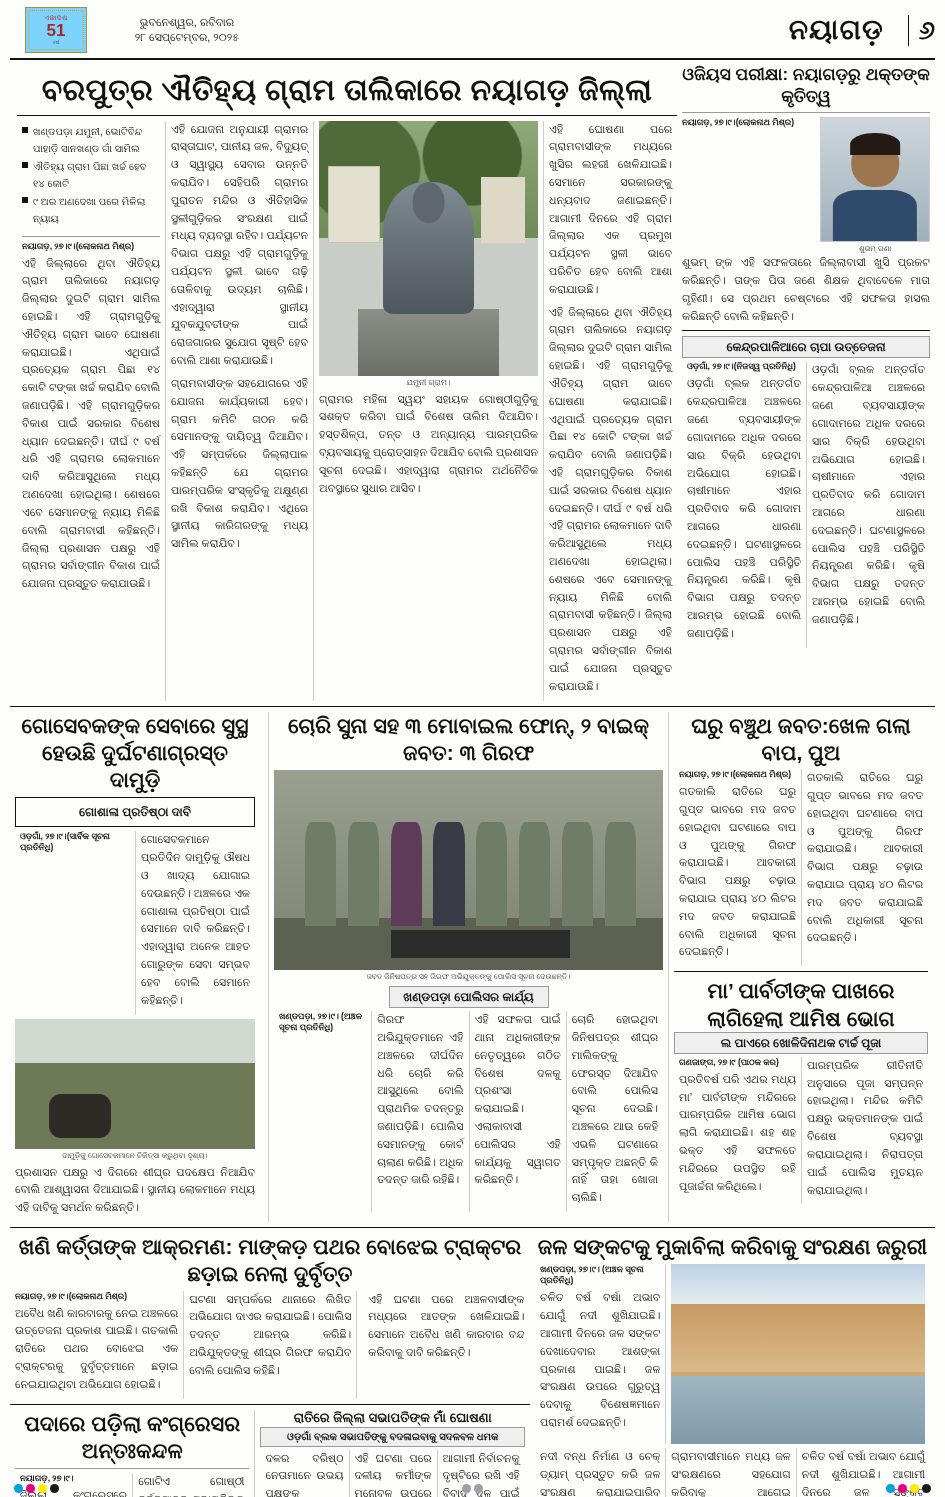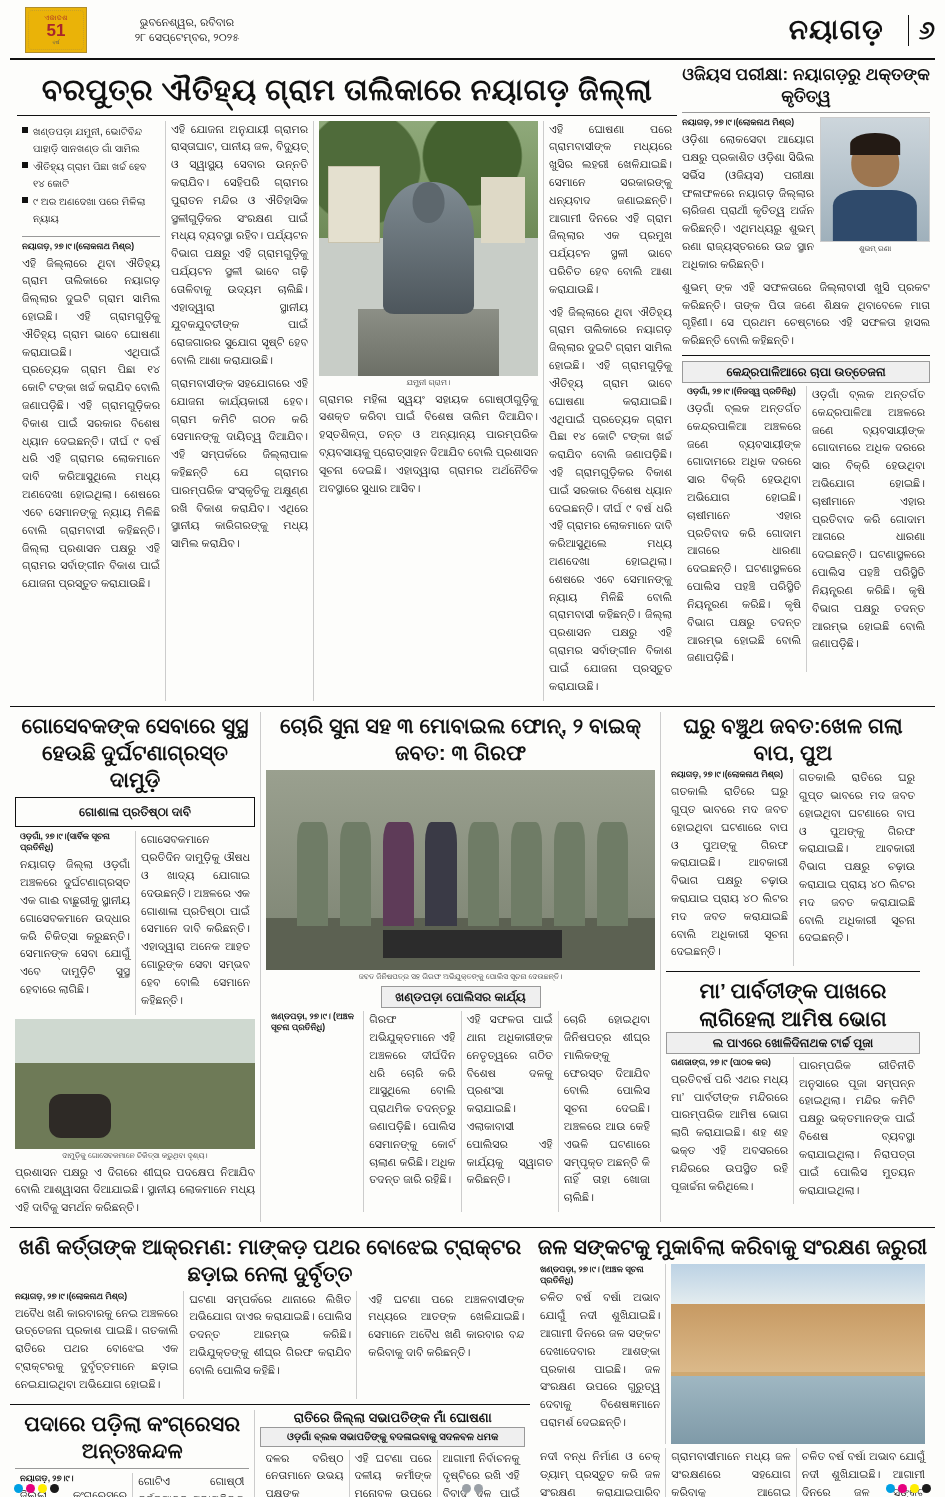--- a/index.html
+++ b/index.html
@@ -10,21 +10,21 @@
     font-family: "Liberation Sans", sans-serif;
     color: #111;
     overflow: hidden;
     position: relative;
   }
   .page { width:945px; height:1497px; position:relative; padding: 6px 10px 0 10px; }
 
   
   .masthead { display:flex; align-items:center; border-bottom:2px solid #111; padding-bottom:4px; height:54px; }
   .logo-wrap { width:92px; display:flex; justify-content:center; }
-  .logo { width:62px; height:46px; border:1px solid #b08d2a; background:#eab308; position:relative;
+  .logo { width:62px; height:46px; border:1px solid #b08d2a; background:#7dd3fc; position:relative;
           display:flex; flex-direction:column; align-items:center; justify-content:center; }
   .logo .top-band { font-size:7px; color:#a8262c; letter-spacing:.5px; }
   .logo .num { font-size:17px; font-weight:bold; color:#a8262c; line-height:1; }
   .logo .bottom-band { font-size:5px; color:#555; }
   .logo .wreath { position:absolute; inset:2px; border:1px dotted #c9a227; border-radius:4px; }
   .dateline { font-size:11px; line-height:1.35; text-align:center; width:170px; }
   .dateline div { white-space:nowrap; }
   .edition { margin-left:auto; display:flex; align-items:center; gap:24px; }
   .edition-name { font-size:28px; font-weight:bold; letter-spacing:1px; }
   .edition-page { font-size:26px; font-weight:bold; border-left:1px solid #111; padding-left:10px; }
@@ -192,23 +192,20 @@
         </div>
       </div>
     </div>
 
     <div class="col" style="width:265px;">
       <div class="headline-3">ଓଜିୟସ ପରୀକ୍ଷା: ନୟାଗଡ଼ରୁ ଥକ୍ତଙ୍କ କୃତିତ୍ୱ</div>
       <div class="thin"></div>
       <div style="display:flex; gap:6px;">
         <div style="flex:1;">
           <div class="byline">ନୟାଗଡ଼, ୨୭।୯।(ଲୋକନାଥ ମିଶ୍ର)</div>
-          <div class="body-text">
-            <p>ଓଡ଼ିଶା ଲୋକସେବା ଆୟୋଗ ପକ୍ଷରୁ ପ୍ରକାଶିତ ଓଡ଼ିଶା ସିଭିଲ ସର୍ଭିସ (ଓଜିୟସ) ପରୀକ୍ଷା ଫଳାଫଳରେ ନୟାଗଡ଼ ଜିଲ୍ଲାର ଚାରିଜଣ ପ୍ରାର୍ଥୀ କୃତିତ୍ୱ ଅର୍ଜନ କରିଛନ୍ତି। ଏଥିମଧ୍ୟରୁ ଶୁଭମ୍ ରଣା ରାଜ୍ୟସ୍ତରରେ ଉଚ୍ଚ ସ୍ଥାନ ଅଧିକାର କରିଛନ୍ତି।</p>
-          </div>
         </div>
         <div style="flex:0 0 110px;">
           <div class="portrait">
             <div class="bgp"></div>
             <div class="hd"></div>
             <div class="hair"></div>
             <div class="body"></div>
           </div>
           <div class="small-caption">ଶୁଭମ୍ ରଣା</div>
         </div>
@@ -238,42 +235,39 @@
   <div class="rule"></div>
 
   <div class="cols">
 
     <div class="col" style="width:250px; border-left:none;">
       <div class="headline-2">ଗୋସେବକଙ୍କ ସେବାରେ ସୁସ୍ଥ ହେଉଛି ଦୁର୍ଘଟଣାଗ୍ରସ୍ତ ଦାମୁଡ଼ି</div>
       <div class="boxhead">ଗୋଶାଳା ପ୍ରତିଷ୍ଠା ଦାବି</div>
       <div class="cols">
         <div class="col" style="width:50%; border-left:none;">
           <div class="byline">ଓଡ଼ଗାଁ, ୨୭।୯।(ସାର୍ବିକ ସୂଚନା ପ୍ରତିନିଧି)</div>
-          <div class="body-text">
-              <p>ନୟାଗଡ଼ ଜିଲ୍ଲା ଓଡ଼ଗାଁ ଅଞ୍ଚଳରେ ଦୁର୍ଘଟଣାଗ୍ରସ୍ତ ଏକ ଗାଈ ବାଛୁରୀକୁ ସ୍ଥାନୀୟ ଗୋସେବକମାନେ ଉଦ୍ଧାର କରି ଚିକିତ୍ସା କରୁଛନ୍ତି। ସେମାନଙ୍କ ସେବା ଯୋଗୁଁ ଏବେ ଦାମୁଡ଼ିଟି ସୁସ୍ଥ ହେବାରେ ଲାଗିଛି।</p>
-            </div>
         </div>
         <div class="col" style="width:50%;">
           <div class="body-text">
               <p>ଗୋସେବକମାନେ ପ୍ରତିଦିନ ଦାମୁଡ଼ିକୁ ଔଷଧ ଓ ଖାଦ୍ୟ ଯୋଗାଇ ଦେଉଛନ୍ତି। ଅଞ୍ଚଳରେ ଏକ ଗୋଶାଳା ପ୍ରତିଷ୍ଠା ପାଇଁ ସେମାନେ ଦାବି କରିଛନ୍ତି। ଏହାଦ୍ୱାରା ଅନେକ ଆହତ ଗୋରୁଙ୍କ ସେବା ସମ୍ଭବ ହେବ ବୋଲି ସେମାନେ କହିଛନ୍ତି।</p>
             </div>
         </div>
       </div>
       <div class="cow-photo photo" style="margin-top:4px;">
         <div class="sky2"></div>
         <div class="g"></div>
         <div class="cow"></div>
       </div>
       <div class="small-caption">ଦାମୁଡ଼ିକୁ ଗୋସେବକମାନେ ଚିକିତ୍ସା କରୁଥିବା ଦୃଶ୍ୟ।</div>
       <div class="body-text" style="margin-top:3px;">
           <p>ପ୍ରଶାସନ ପକ୍ଷରୁ ଏ ଦିଗରେ ଶୀଘ୍ର ପଦକ୍ଷେପ ନିଆଯିବ ବୋଲି ଆଶ୍ୱାସନା ଦିଆଯାଇଛି। ସ୍ଥାନୀୟ ଲୋକମାନେ ମଧ୍ୟ ଏହି ଦାବିକୁ ସମର୍ଥନ କରିଛନ୍ତି।</p>
         </div>
     </div>
 
-    <div class="col" style="width:400px;">
+    <div class="col" style="width:400px;margin-left:8px;">
       <div class="headline-2">ଚୋରି ସୁନା ସହ ୩ ମୋବାଇଲ ଫୋନ୍, ୨ ବାଇକ୍ ଜବତ: ୩ ଗିରଫ</div>
       <div class="police-photo" style="margin-top:4px;">
         <div class="wall"></div>
         <div class="floor"></div>
         <div class="p" style="left:8%;"></div>
         <div class="p" style="left:19%;"></div>
         <div class="p" style="left:30%; background:#5e3b58;"></div>
         <div class="p" style="left:41%; background:#3a3a46;"></div>
         <div class="p" style="left:52%;"></div>
         <div class="p" style="left:63%;"></div>
@@ -320,21 +314,21 @@
             </div>
         </div>
       </div>
       <div class="rule"></div>
       <div class="headline-2">ମା’ ପାର୍ବତୀଙ୍କ ପାଖରେ ଲାଗିହେଲା ଆମିଷ ଭୋଗ</div>
       <div class="shadebox">ଲ ପାଏରେ ଖୋଳିଦିନାଥକ ଟାର୍ଚ୍ଚ ପୂଜା</div>
       <div class="cols" style="margin-top:3px;">
         <div class="col" style="width:50%; border-left:none;">
           <div class="byline">ଗଣଜାଙ୍ଗ, ୨୭।୯ (ପାଠକ କର)</div>
           <div class="body-text">
-              <p>ପ୍ରତିବର୍ଷ ପରି ଏଥର ମଧ୍ୟ ମା’ ପାର୍ବତୀଙ୍କ ମନ୍ଦିରରେ ପାରମ୍ପରିକ ଆମିଷ ଭୋଗ ଲାଗି କରାଯାଇଛି। ଶହ ଶହ ଭକ୍ତ ଏହି ଅବସରରେ ମନ୍ଦିରରେ ଉପସ୍ଥିତ ରହି ପୂଜାର୍ଚ୍ଚନା କରିଥିଲେ।</p>
+              <p>ପ୍ରତିବର୍ଷ ପରି ଏଥର ମଧ୍ୟ ମା’ ପାର୍ବତୀଙ୍କ ମନ୍ଦିରରେ ପାରମ୍ପରିକ ଆମିଷ ଭୋଗ ଲାଗି କରାଯାଇଛି। ଶହ ଶହ ଭକ୍ତ ଏହି ସଫଳତେ ମନ୍ଦିରରେ ଉପସ୍ଥିତ ରହି ପୂଜାର୍ଚ୍ଚନା କରିଥିଲେ।</p>
             </div>
         </div>
         <div class="col" style="width:50%;">
           <div class="body-text">
               <p>ପାରମ୍ପରିକ ରୀତିନୀତି ଅନୁସାରେ ପୂଜା ସମ୍ପନ୍ନ ହୋଇଥିଲା। ମନ୍ଦିର କମିଟି ପକ୍ଷରୁ ଭକ୍ତମାନଙ୍କ ପାଇଁ ବିଶେଷ ବ୍ୟବସ୍ଥା କରାଯାଇଥିଲା। ନିରାପତ୍ତା ପାଇଁ ପୋଲିସ ମୁତୟନ କରାଯାଇଥିଲା।</p>
             </div>
         </div>
       </div>
     </div>
   </div>

